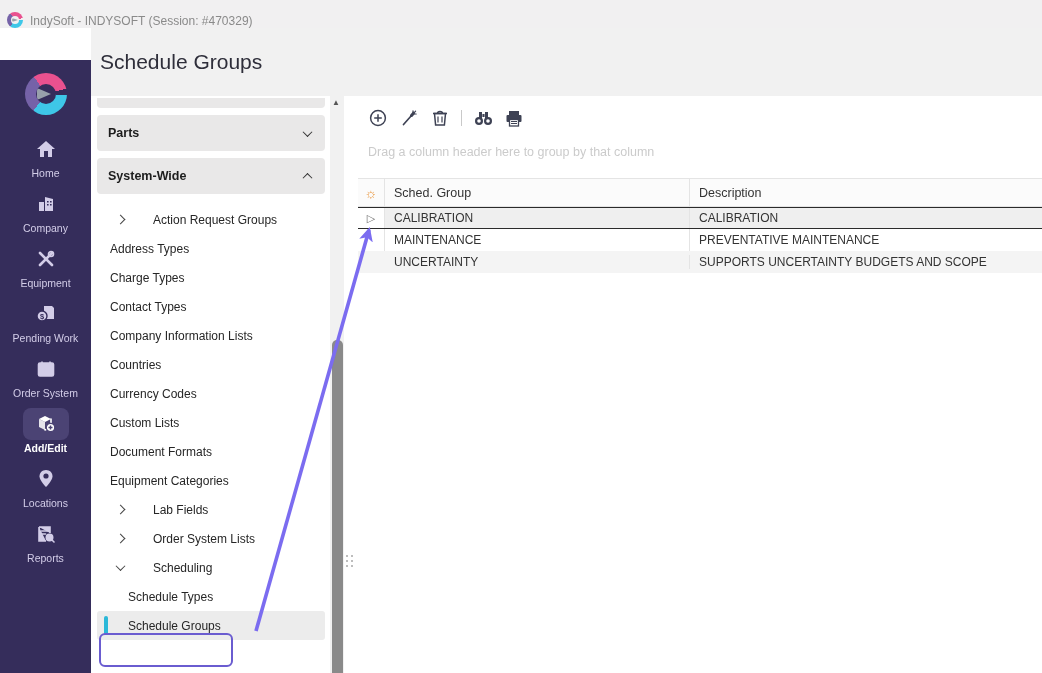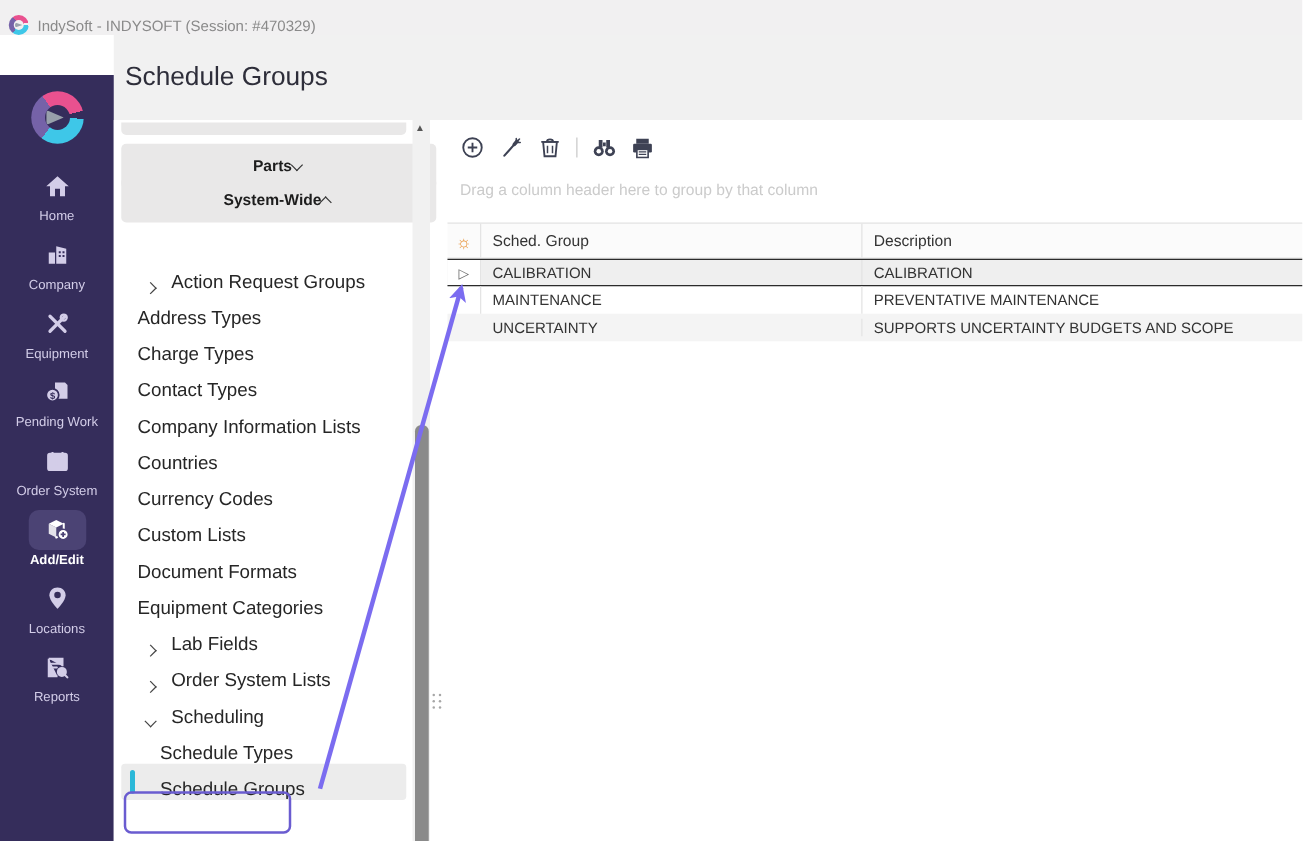--- a/index.html
+++ b/index.html
@@ -45,33 +45,33 @@
   .side-item.active .side-icon { background:#4b4374; }
   .side-label { font-size:10.5px; color:#d3cde8; margin-top:2px; }
   .side-item.active .side-label { color:#ffffff; font-weight:bold; }
   .side-icon svg { stroke:#d3cde8; fill:#d3cde8; }
   .side-item.active .side-icon svg { stroke:#fff; fill:#fff; }
 
   
   .nav-panel { position:absolute; left:91px; top:96px; width:240px; height:577px; background:#fff; }
   .partial-bar { position:absolute; left:6px; top:2px; width:228px; height:10px;
     background:#e9e8e8; border-radius:0 0 4px 4px; }
-  .acc-header { position:absolute; left:6px; width:252px; height:36px; background:#e9e8e8;
-    border-radius:4px; display:flex; align-items:center; justify-content:center;
+  .acc-header { position:absolute; left:6px; width:228px; height:36px; background:#e9e8e8;
+    border-radius:4px; display:flex; align-items:center; justify-content:space-between;
     padding:0 14px 0 11px; cursor:pointer; }
   .acc-header .acc-label { font-size:12.5px; font-weight:bold; color:#1d1d1d; }
   .chev { width:7px; height:7px; border-right:1.6px solid #333; border-bottom:1.6px solid #333;
     display:inline-block; }
   .chev.down { transform:rotate(45deg) translate(-1px,-1px); }
   .chev.up { transform:rotate(-135deg) translate(-1px,-1px); }
   .chev.right { transform:rotate(-45deg); }
   .chev.thin { border-color:#444; }
   .nav-items { position:absolute; left:6px; top:109px; width:228px; }
-  .nav-item { height:29px; display:flex; align-items:flex-end; font-size:15px; color:#262626;
-    padding-left:13px; cursor:pointer; position:relative; border-radius:3px; }
+  .nav-item { height:29px; display:flex; align-items:center; font-size:12px; color:#262626;
+    padding-left:13px; cursor:pointer; position:relative; border-radius:3px;gap:16px; }
   .nav-item .chev { margin-right:13px; margin-left:7px; }
   .nav-item.child { padding-left:31px; }
   .nav-item.selected { background:#ececec; }
   .sel-bar { position:absolute; left:7px; top:5px; width:4px; height:19px; border-radius:2px; }
 
   
   .annotation-box { position:absolute; left:99px; top:633px; width:134px; height:34px;
     border:2.5px solid #6a5cd0; border-radius:6px; pointer-events:none; z-index:30; }
 
   
@@ -221,21 +221,21 @@
     </div>
   </nav>
 
   <div class="nav-panel">
     <div class="partial-bar"></div>
 
     <div class="acc-header" style="top:19px;">
       <span class="acc-label">Parts</span>
       <span class="chev down"></span>
     </div>
-    <div class="acc-header" style="top:46px;">
+    <div class="acc-header" style="top:62px;">
       <span class="acc-label">System-Wide</span>
       <span class="chev up"></span>
     </div>
 
     <div class="nav-items">
       <div class="nav-item">
         <span class="chev right thin"></span>
         <span>Action Request Groups</span>
       </div>
       <div class="nav-item">

